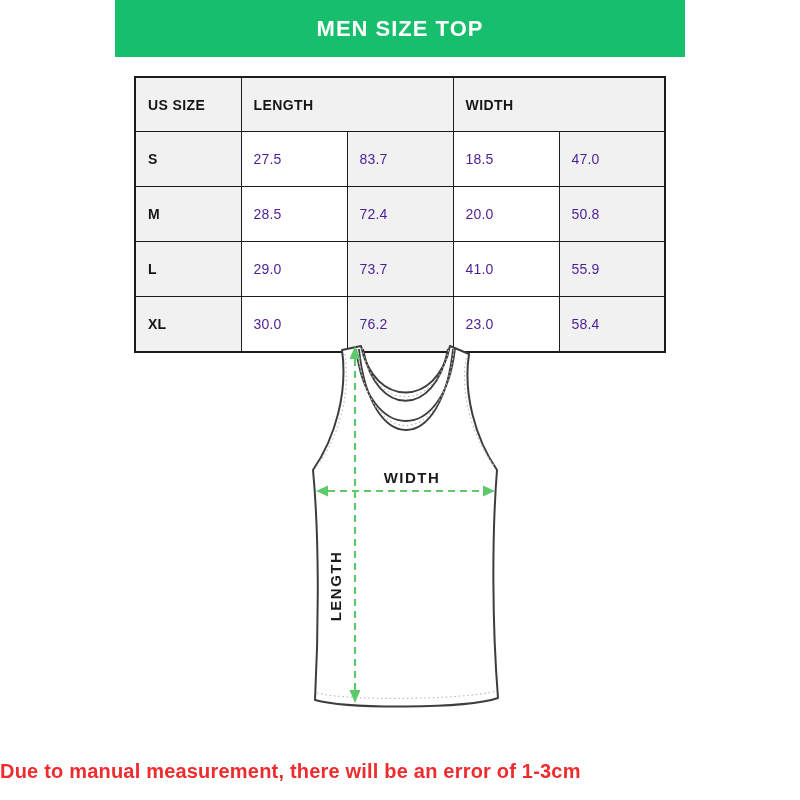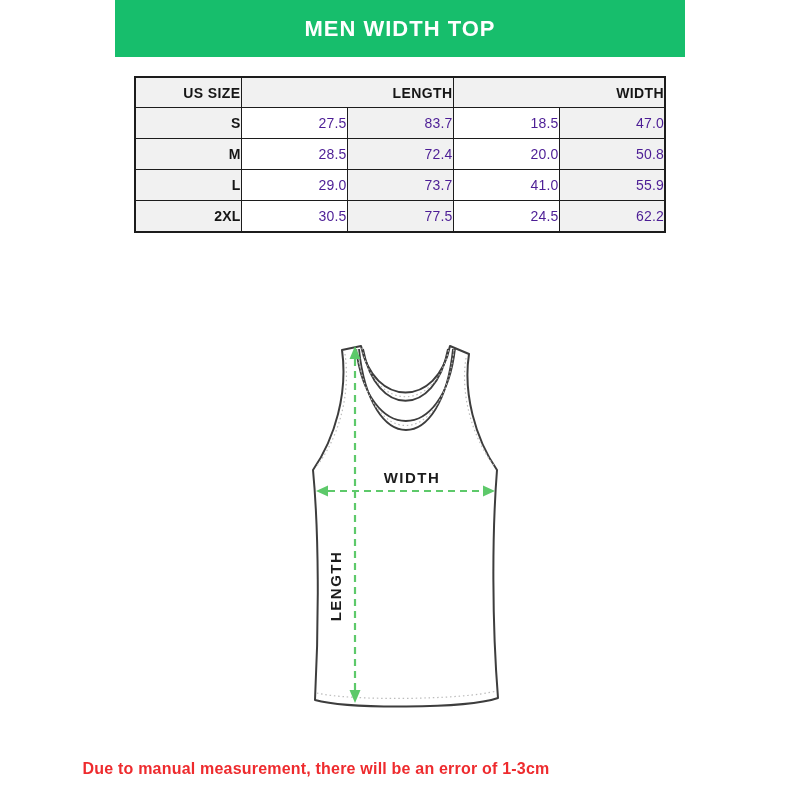--- a/index.html
+++ b/index.html
@@ -15,47 +15,47 @@
   .banner-title {
     margin:0; color:#ffffff; font-size:22px; font-weight:700; letter-spacing:1px;
   }
   
   .size-table {
     position:absolute; left:134px; top:76px; width:532px;
     border-collapse:collapse; table-layout:fixed;
     border:2px solid #1c1c1c;
   }
   .size-table th, .size-table td {
-    border:1.6px solid #1c1c1c; text-align:right; vertical-align:middle;
-    padding:0; height:30px; font-size:14px; background:#ffffff;
+    border:1.6px solid #1c1c1c; text-align:left; vertical-align:middle;
+    padding:12px; height:30px; font-size:14px; background:#ffffff;
   }
   .size-table tr.group-row th { height:29px; }
   .size-table th { font-weight:700; color:#161616; letter-spacing:.4px; }
   .size-table td { font-weight:400; color:#4c1d95; letter-spacing:.2px; }
   .size-table td.size-col { font-weight:700; color:#161616; }
   .shade { background:#f1f1f1 !important; }
   
   .diagram-wrap { position:absolute; left:270px; top:333px; width:270px; height:392px; }
   .svg-label {
     font-family:"Liberation Sans", sans-serif; font-size:15px; font-weight:700;
     fill:#1c1c1c; letter-spacing:1.5px;
   }
   
   .footnote {
-    position:absolute; left:0; top:760px; width:632px; text-align:center;
-    color:#ee2b2e; font-size:16px; font-weight:700; letter-spacing:.2px;
+    position:absolute; left:0; top:760px; width:632px; 
+    color:#ee2b2e; font-size:20px; font-weight:700; letter-spacing:.2px;
   }
 </style>
 </head>
 <body>
 
 <div class="page">
 
   <div class="banner">
-    <h1 class="banner-title">MEN WIDTH TOP</h1>
+    <h1 class="banner-title">MEN SIZE TOP</h1>
   </div>
 
   <table class="size-table">
     <colgroup>
       <col style="width:106px">
         <col style="width:106px">
         <col style="width:106px">
         <col style="width:106px">
         <col style="width:106px">
     </colgroup>
@@ -80,25 +80,25 @@
         <td class="shade">50.8</td>
       </tr>
       <tr>
         <td class="size-col shade">L</td>
         <td>29.0</td>
         <td class="shade">73.7</td>
         <td>41.0</td>
         <td class="shade">55.9</td>
       </tr>
       <tr>
-        <td class="size-col shade">2XL</td>
-        <td>30.5</td>
-        <td class="shade">77.5</td>
-        <td>24.5</td>
-        <td class="shade">62.2</td>
+        <td class="size-col shade">XL</td>
+        <td>30.0</td>
+        <td class="shade">76.2</td>
+        <td>23.0</td>
+        <td class="shade">58.4</td>
       </tr>
     </tbody>
   </table>
 
   <div class="diagram-wrap">
     <svg width="270" height="392" viewBox="0 0 270 392">
 
       <path d="M72,17 L91,13 C104,75 167,75 180,13 L199,21
                C193,60 205,105 227,137
                C222,200 222,290 228,365

